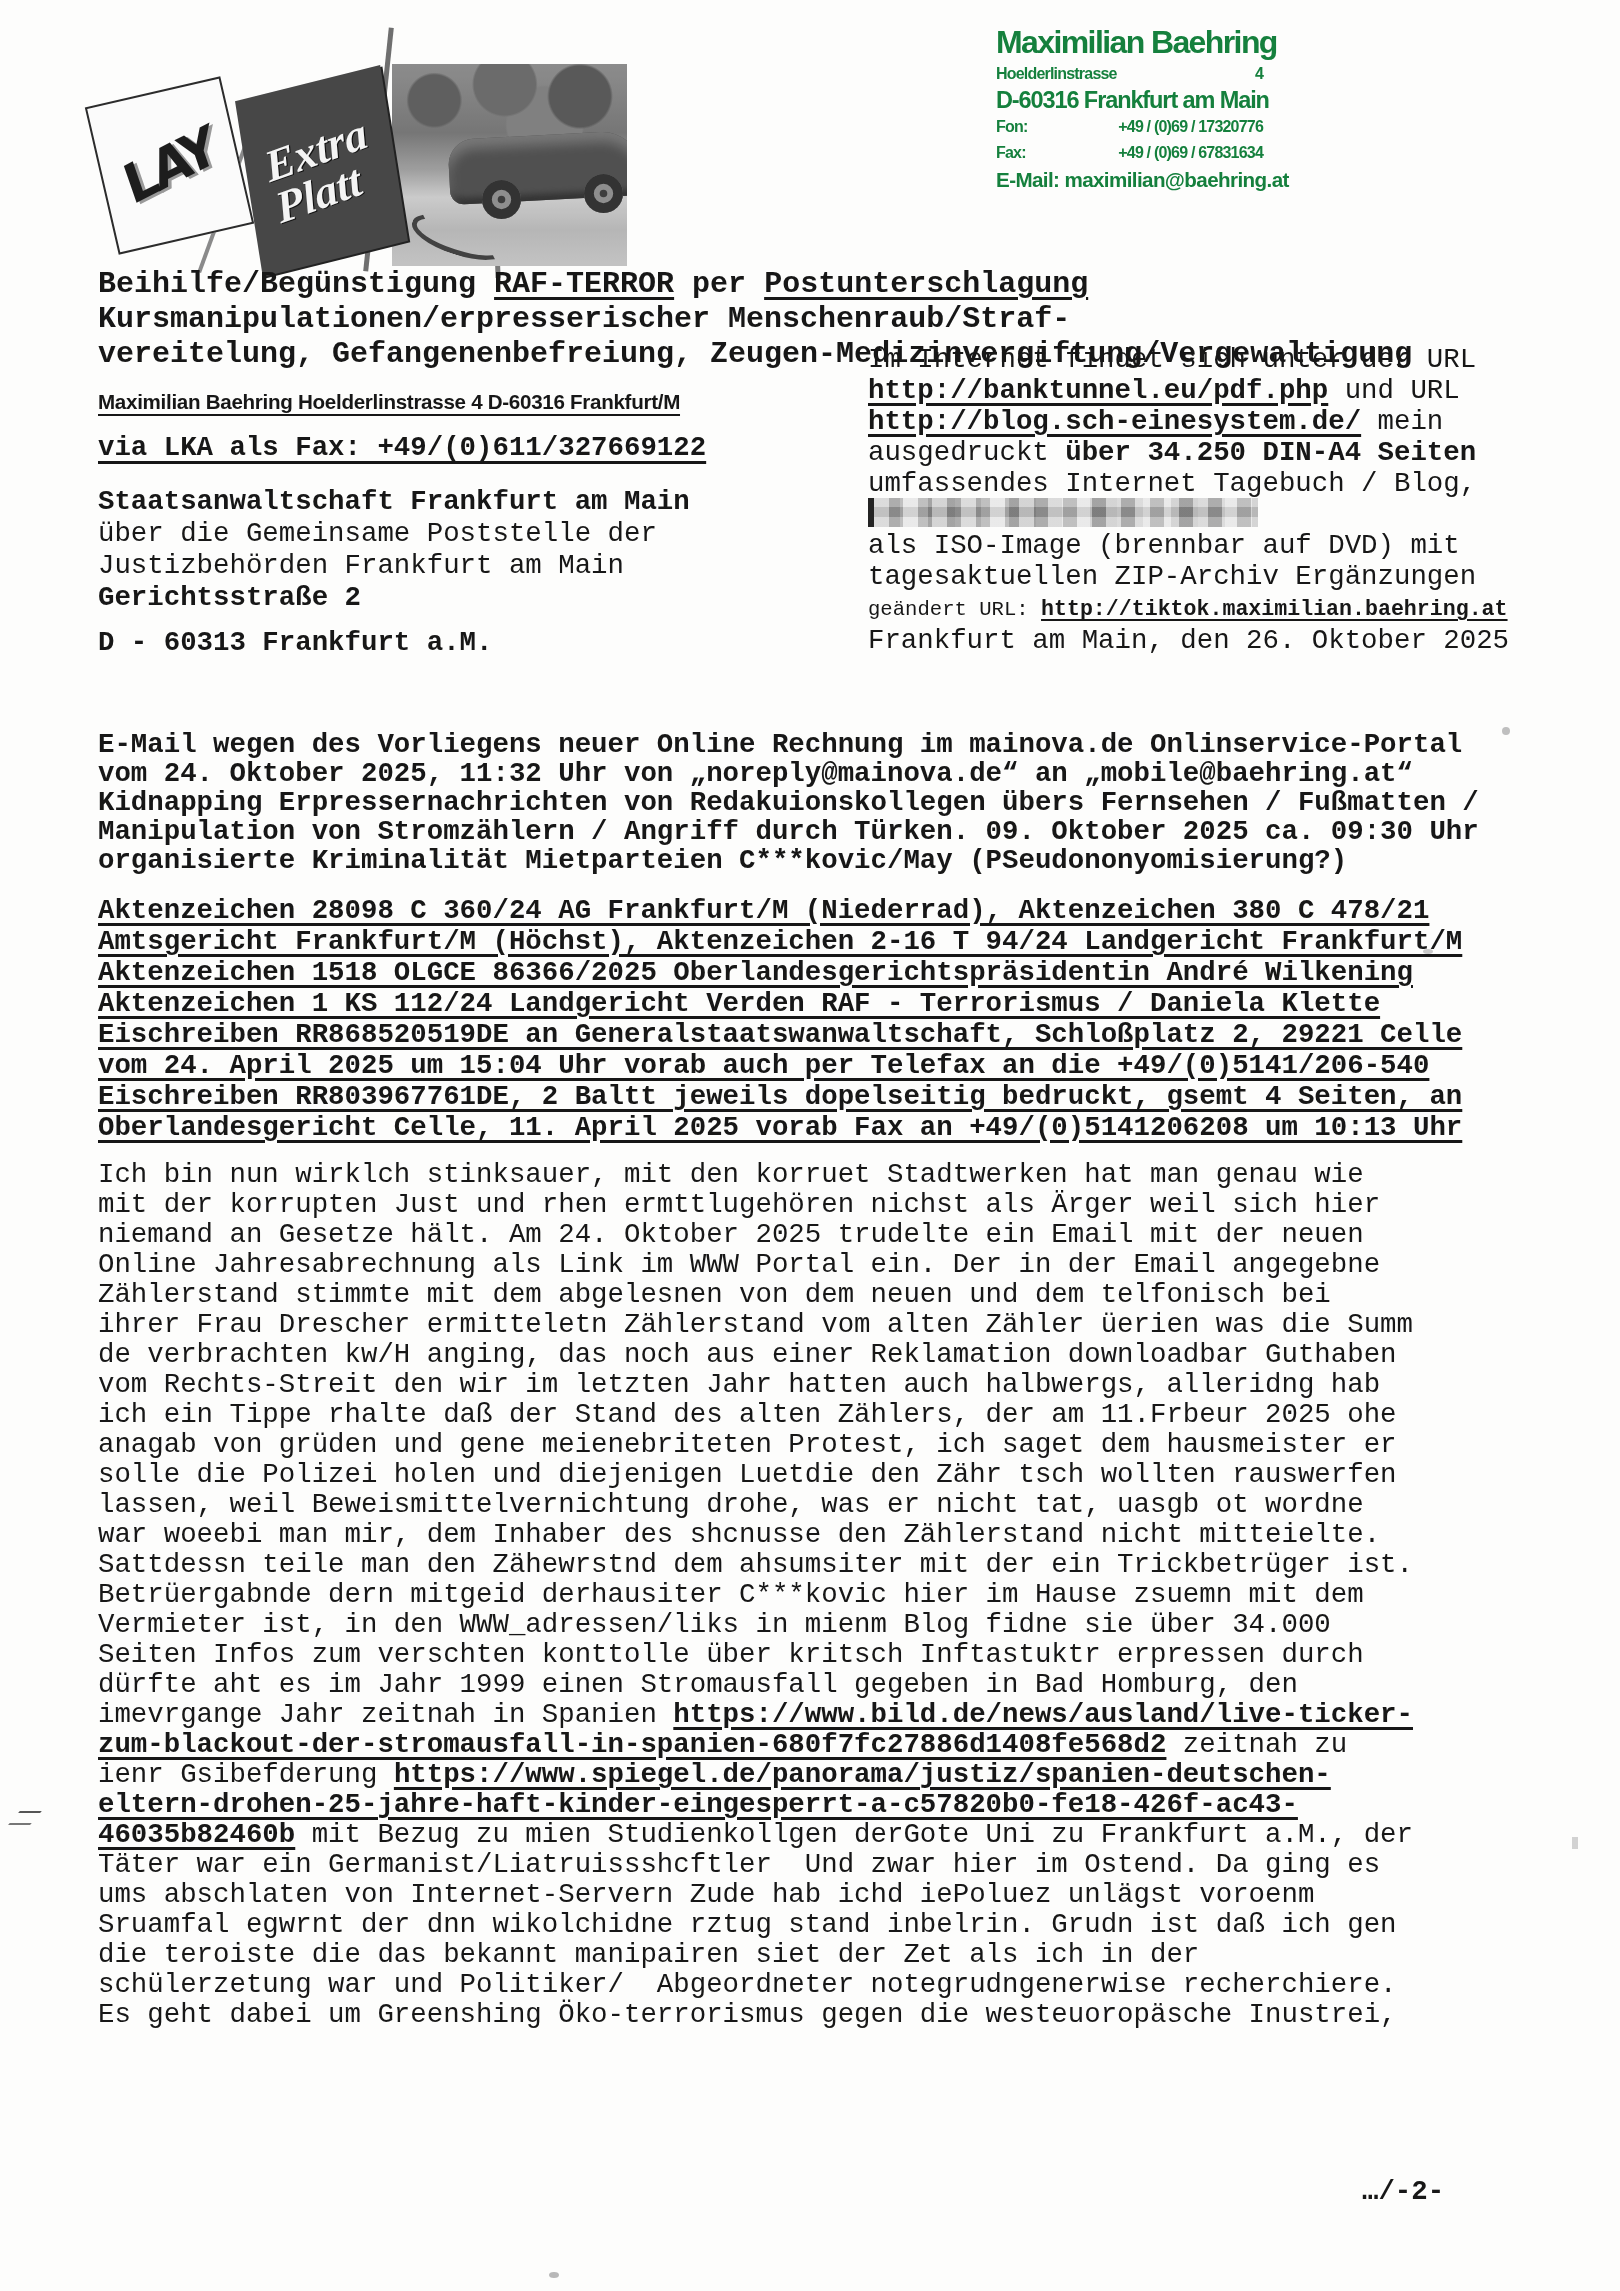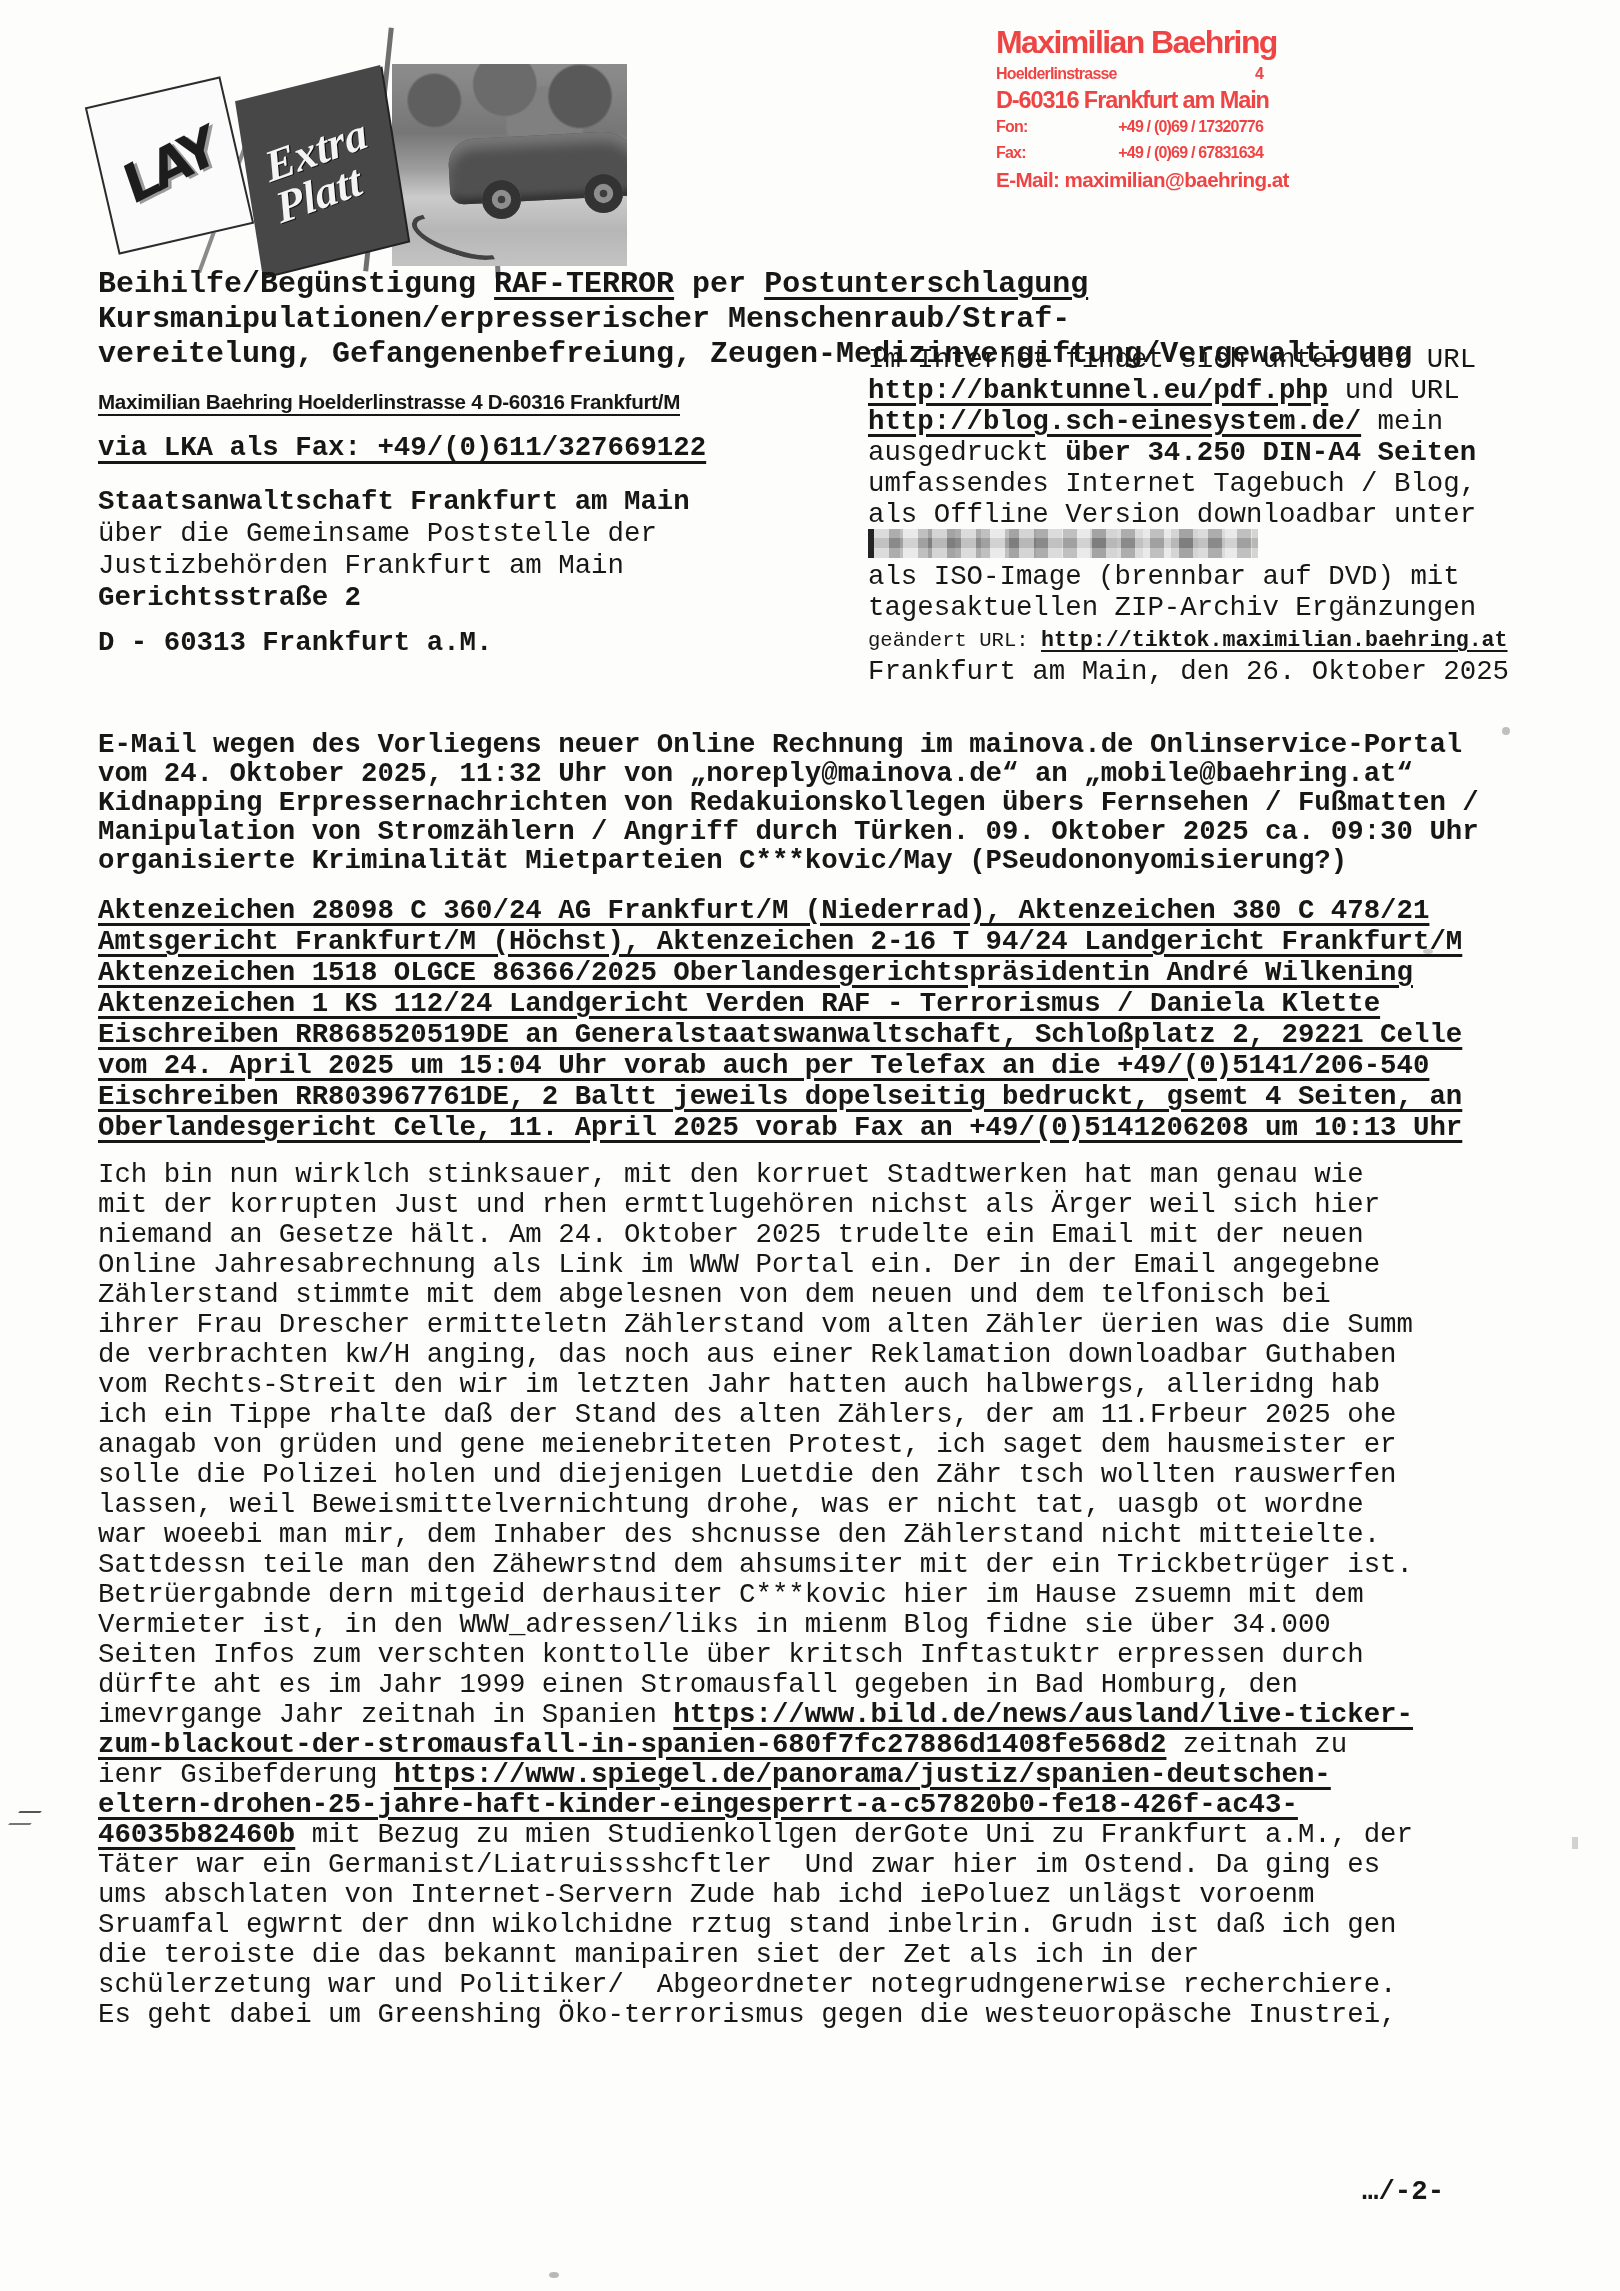--- a/index.html
+++ b/index.html
@@ -4,21 +4,21 @@
 <style>
   html,body { margin:0; padding:0; background:#e8e8e8; }
   .page {
     position:relative; width:1620px; height:2292px; margin:0 auto;
     background:#fdfdfc; color:#171717; overflow:hidden;
     font-family:"Liberation Mono", monospace;
   }
   .abs { position:absolute; }
   .line { white-space:pre; }
   
-  .letterhead { left:996px; top:23.5px; width:267px; font-family:"Liberation Sans", sans-serif; font-weight:700; color:#ef4444; }
+  .letterhead { left:996px; top:23.5px; width:267px; font-family:"Liberation Sans", sans-serif; font-weight:700; color:#15803d; }
   .lh-name  { font-size:32px; line-height:37px; letter-spacing:-1.6px; white-space:nowrap; }
   .lh-row   { display:flex; justify-content:space-between; font-size:16px; line-height:26.5px; letter-spacing:-0.8px; }
   .lh-city  { font-size:23.5px; line-height:26.5px; letter-spacing:-1.1px; white-space:nowrap; }
   .lh-mail  { font-size:20.6px; line-height:25.5px; letter-spacing:-0.6px; white-space:nowrap; }
   
   .clipping { left:82px; top:33px; width:545px; height:245px; }
   .pole1 { position:absolute; left:294px; top:-5.9px; width:4.9px; height:245px; background:#6f6f6f; transform:rotate(6deg); }
   .pole2 { position:absolute; left:410px; top:39px; width:4.9px; height:206px; background:#7a7a7a; transform:rotate(-2deg); }
   .pole3 { position:absolute; left:147px; top:59px; width:3.9px; height:186px; background:#8a8a8a; transform:rotate(20deg); }
   .lay-sign {
@@ -160,21 +160,20 @@
     <div class="line bold">Gerichtsstraße 2</div>
     <div class="line city">D - 60313 Frankfurt a.M.</div>
   </div>
 
   <div class="abs right-col">
       <div class="line">Im Internet findet sich unter der URL</div>
       <div class="line"><span class="seg-u">http://banktunnel.eu/pdf.php</span><span class="seg-p"> und URL</span></div>
       <div class="line"><span class="seg-u">http://blog.sch-einesystem.de/</span><span class="seg-p"> mein</span></div>
       <div class="line"><span class="seg-p">ausgedruckt </span><span class="seg-b">über 34.250 DIN-A4 Seiten</span></div>
       <div class="line">umfassendes Internet Tagebuch / Blog,</div>
-      <div class="line">als Offline Version downloadbar unter</div>
       <div class="line"><span class="redacted-block"></span></div>
       <div class="line">als ISO-Image (brennbar auf DVD) mit</div>
       <div class="line">tagesaktuellen ZIP-Archiv Ergänzungen</div>
       <div class="line"><span class="seg-sm">geändert URL: </span><span class="seg-usm">http://tiktok.maximilian.baehring.at</span></div>
       <div class="line">Frankfurt am Main, den 26. Oktober 2025</div>
     </div>
 
   <div class="abs intro-para">
       <div class="line">E-Mail wegen des Vorliegens neuer Online Rechnung im mainova.de Onlinservice-Portal</div>
       <div class="line">vom 24. Oktober 2025, 11:32 Uhr von „noreply@mainova.de“ an „mobile@baehring.at“</div>

